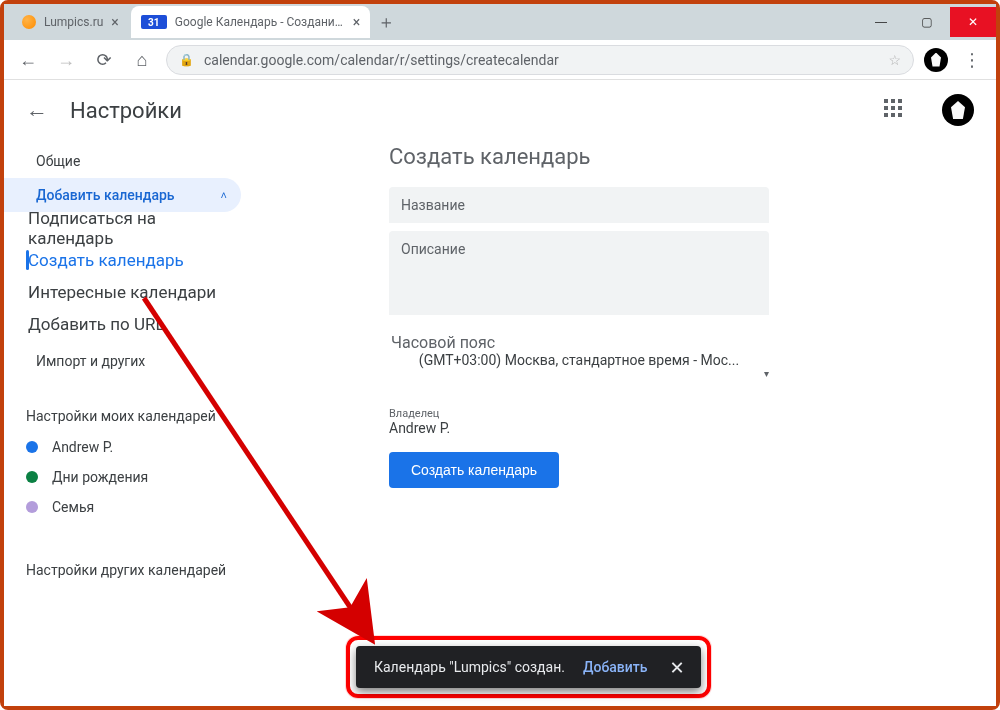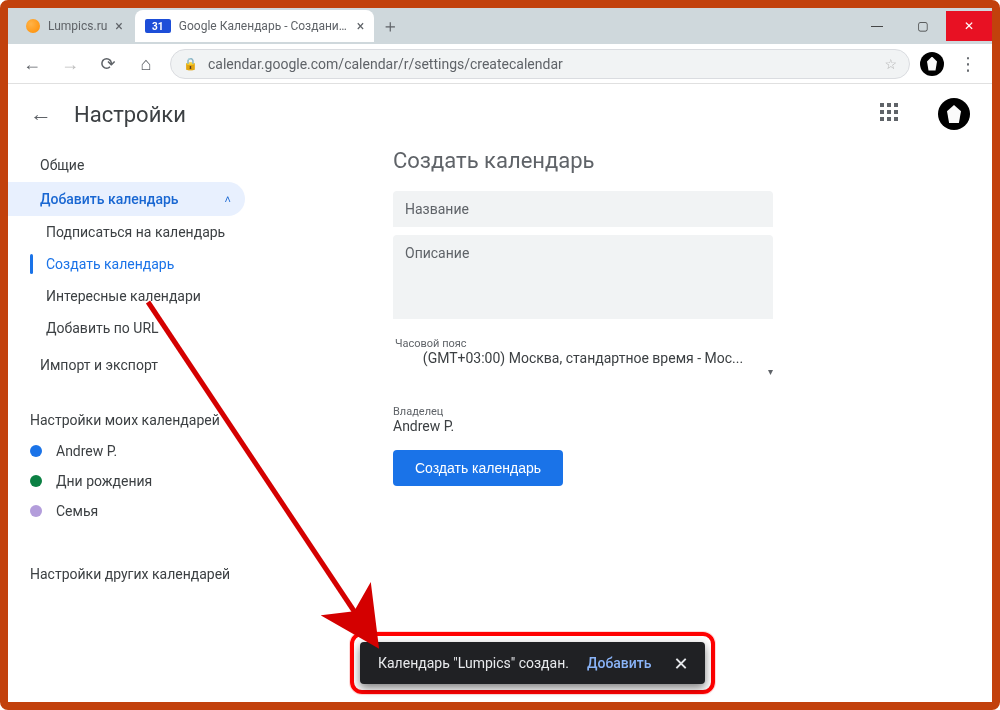--- a/index.html
+++ b/index.html
@@ -1,19 +1,19 @@
 <!DOCTYPE html>
 <html><head>
 <meta charset="utf-8">
 <style>
   * { box-sizing: border-box; margin: 0; padding: 0; }
   html, body { width: 1000px; height: 710px; font-family: "Segoe UI", Roboto, Arial, sans-serif; background:#fff; }
   body { position:relative; overflow:hidden; }
 
-  .stage { position:absolute; inset:0; border:8px solid #c2410c; border-radius:8px; background:#f1f3f4; }
+  .stage { position:absolute; inset:0; border:4px solid #c2410c; border-radius:8px; background:#f1f3f4; }
 
   
   .titlebar { height:36px; display:flex; align-items:center; background:#cfd8dc; padding-left:8px; }
   .tab { height:32px; display:flex; align-items:center; border-radius:8px 8px 0 0; padding:0 10px; margin-right:2px; font-size:12px; color:#5f6368; gap:8px; cursor:pointer; }
   .tab.active { background:#fff; }
   .tab .favicon-lump { width:14px; height:14px; border-radius:50%; background:radial-gradient(circle at 35% 35%,#ffb347,#ff8c00); flex:none; }
   .tab .favicon-gcal { width:26px; height:14px; background:#1d4ed8; color:#fff; font-size:10px; font-weight:bold; border-radius:2px; display:flex; align-items:center; justify-content:center; flex:none; }
   .tab .lbl { max-width:170px; white-space:nowrap; overflow:hidden; text-overflow:ellipsis; }
   .tab .close { font-size:14px; color:#5f6368; }
   .newtab { width:28px; height:28px; display:flex; align-items:center; justify-content:center; font-size:18px; color:#5f6368; border-radius:50%; cursor:pointer; }
@@ -40,34 +40,34 @@
   .appavatar { width:32px; height:32px; border-radius:50%; background:#000; margin-left:14px; display:flex; align-items:center; justify-content:center; overflow:hidden; cursor:pointer; }
   .appavatar::after{content:""; width:14px; height:18px; background:#fafafa; clip-path:polygon(50% 0,100% 35%,85% 100%,15% 100%,0 35%);}
 
   .content { position:absolute; top:60px; bottom:0; left:0; right:0; display:flex; }
 
   
   .sidebar { width:245px; padding:4px 8px 0 0; font-size:14px; }
   .sideitem { height:34px; display:flex; align-items:center; padding:0 0 0 32px; color:#3c4043; cursor:pointer; border-radius:0 17px 17px 0; }
   .sideitem.sel { background:#e8f0fe; color:#1967d2; font-weight:500; }
   .sideitem .chev { margin-left:auto; margin-right:14px; color:#1967d2; font-size:11px; }
-  .subitem { height:32px; display:flex; align-items:center; padding-left:38px; color:#3c4043; font-size:14px; cursor:pointer; position:relative; }
+  .subitem { height:32px; display:flex; align-items:center; padding-left:24px; color:#3c4043; font-size:17px; cursor:pointer; position:relative; }
   .subitem.active { color:#1a73e8; }
   .subitem.active::before { content:""; position:absolute; left:22px; top:6px; bottom:6px; width:3px; background:#1a73e8; border-radius:2px; }
   .sidehdr { padding:18px 0 8px 22px; color:#3c4043; font-size:14px; }
   .calrow { height:30px; display:flex; align-items:center; padding-left:22px; gap:14px; color:#3c4043; font-size:14px; cursor:pointer;}
   .caldot { width:12px; height:12px; border-radius:50%; flex:none; }
 
   
   .main { flex:1; padding:0 0 0 140px; }
   .panelhdr { font-size:22px; color:#5f6368; margin:4px 0 18px 0; }
   .field { width:380px; background:#f1f3f4; border-bottom-color:transparent; padding:10px 12px; color:#5f6368; font-size:14px; margin-bottom:8px; border-radius:4px 4px 0 0; }
   .field.ta { height:84px; padding-top:10px; }
   .tz { width:380px; margin-top:18px; }
-  .tz .lab { font-size:11px; color:#5f6368; padding-left:2px}
+  .tz .lab { font-size:16px; color:#5f6368; padding-left:2px}
   .tz .val { font-size:14px; color:#3c4043; display:flex; align-items:center;flex-direction:column;}
   .tz .val .dd { margin-left:auto; color:#5f6368; font-size:10px}
   .own { margin-top:28px; }
   .own .lab { font-size:11px; color:#5f6368; }
   .own .val { font-size:14px; color:#3c4043; }
   .createbtn { margin-top:16px; height:36px; padding:0 22px; background:#1a73e8; color:#fff; border:none; border-radius:4px; font-size:14px; cursor:pointer; }
 
   
   .toastwrap { position:absolute; left:342px; bottom:8px; border:4px solid #ff0000; border-radius:12px; padding:6px; box-shadow:0 0 0 1px rgba(255,0,0,0.15); }
   .toast { background:#202124; color:#e8eaed; display:flex; align-items:center; height:42px; padding:0 12px 0 18px; gap:18px; font-size:14px; border-radius:4px; box-shadow:0 4px 10px rgba(0,0,0,0.5);}
@@ -150,21 +150,21 @@
         <div class="subitem active">
           <span>Создать календарь</span>
         </div>
         <div class="subitem">
           <span>Интересные календари</span>
         </div>
         <div class="subitem">
           <span>Добавить по URL</span>
         </div>
         <div class="sideitem" style="margin-top:4px">
-          <span>Импорт и экспорт</span>
+          <span>Импорт и других</span>
         </div>
 
         <div class="sidehdr" style="margin-top:12px">Настройки моих календарей</div>
         <div class="calrow">
           <span class="caldot" style="background:#1a73e8"></span>
           <span>Andrew P.</span>
         </div>
         <div class="calrow">
           <span class="caldot" style="background:#0b8043"></span>
           <span>Дни рождения</span>

